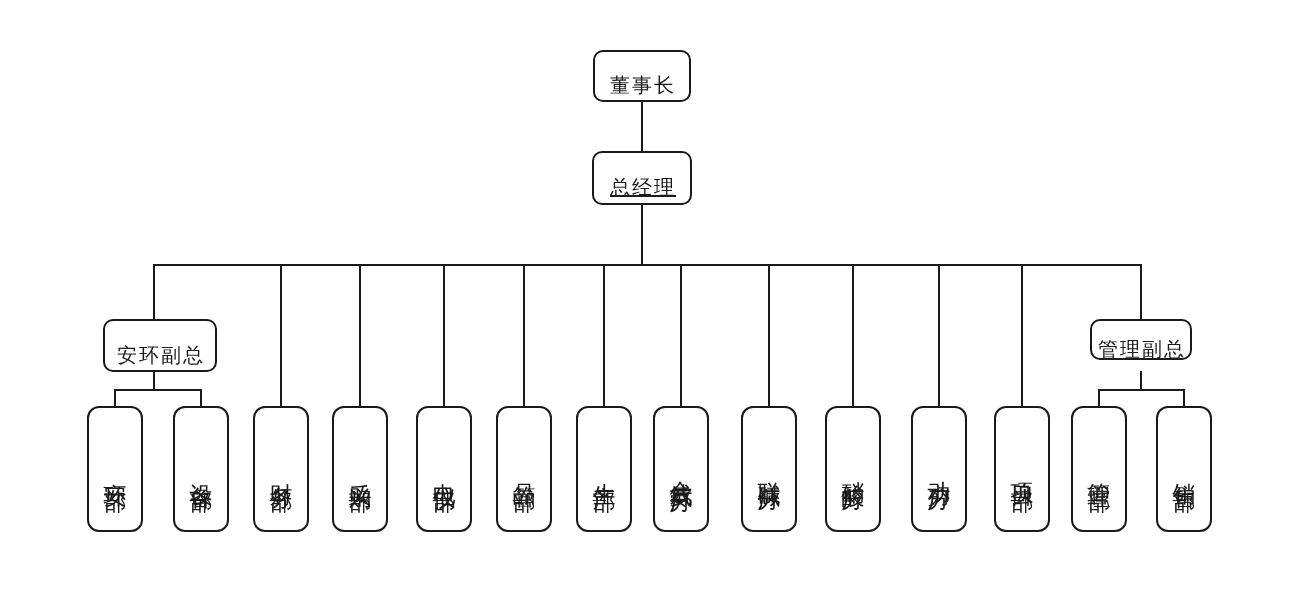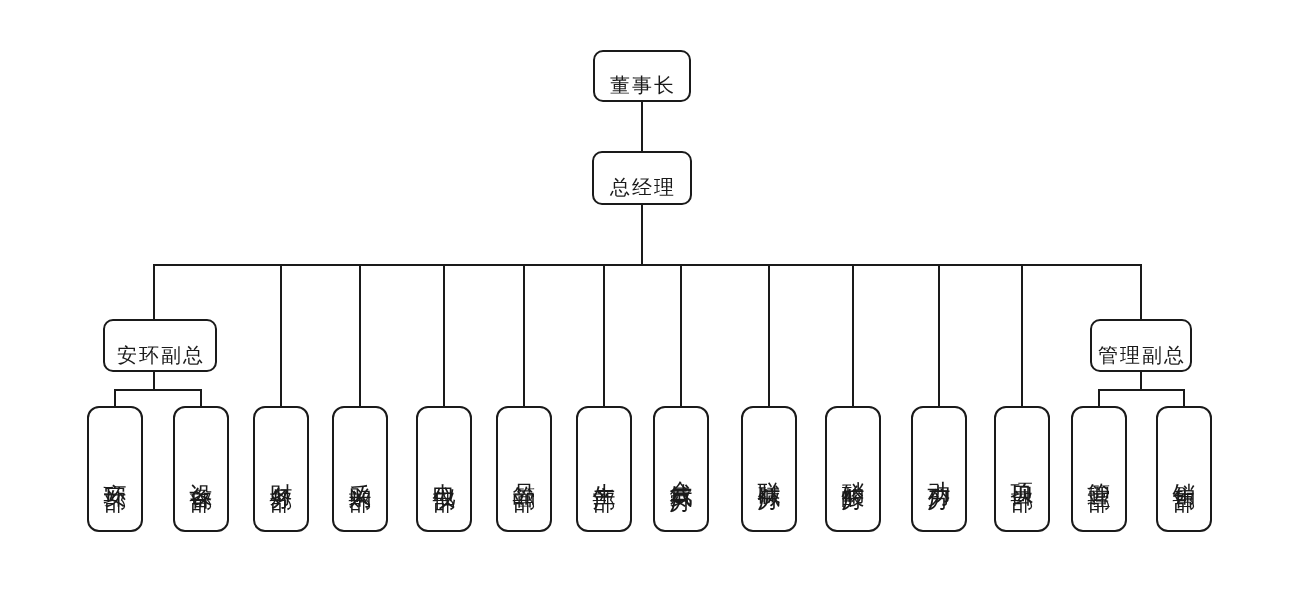--- a/index.html
+++ b/index.html
@@ -88,29 +88,29 @@
       M1141 371 V390
       M1098 390 H1185
       M1099 389 V407
       M1184 389 V407"></path>
   </svg>
 
   <div class="node h" style="left:593px; top:50px; width:98px; height:52px;">
     <span class="hlabel">董事长</span>
   </div>
 
-  <div class="node h" style="left:592px; top:151px; width:100px; height:54px;">
+  <div class="node h" style="left:592px; top:151px; width:100px; height:54px;text-decoration:underline;">
     <span class="hlabel">总经理</span>
   </div>
 
   <div class="node h" style="left:103px; top:319px; width:114px; height:53px;">
     <span class="hlabel">安环副总</span>
   </div>
 
-  <div class="node h" style="left:1090px; top:319px; width:102px; height:53px;">
+  <div class="node h" style="left:1090px; top:319px; width:102px; height:41px;">
     <span class="hlabel">管理副总</span>
   </div>
 
   <div class="node v" style="left:87px;">
     <span class="vlabel">安环部</span>
   </div>
   <div class="node v" style="left:173px;">
     <span class="vlabel">设备部</span>
   </div>
   <div class="node v" style="left:253px;">

